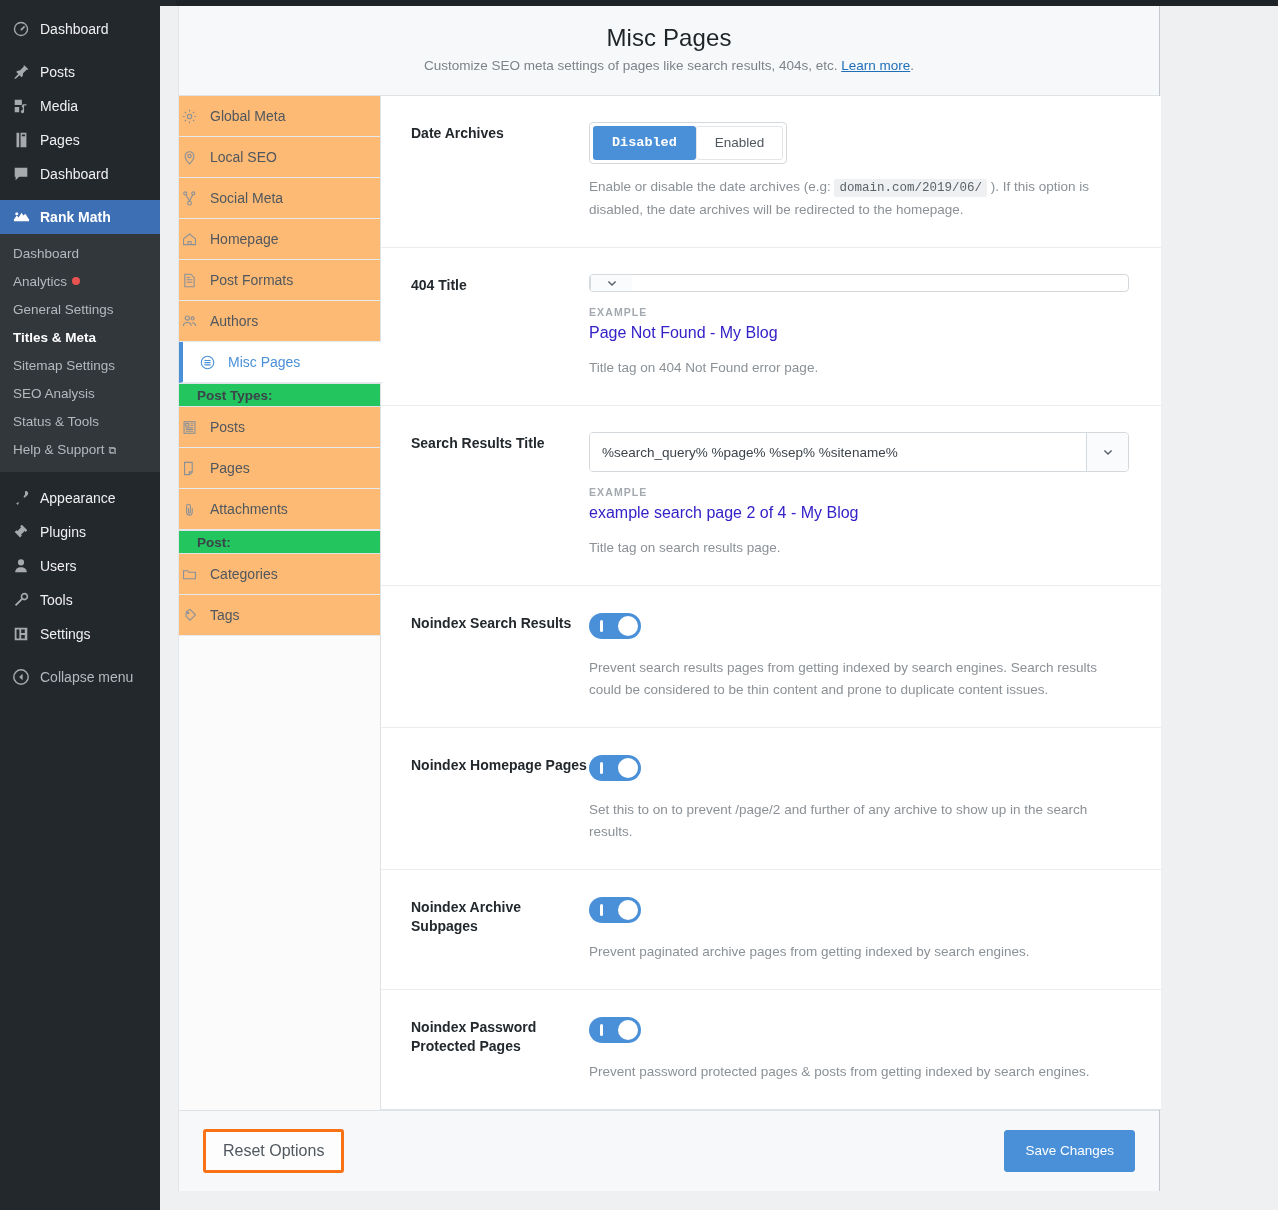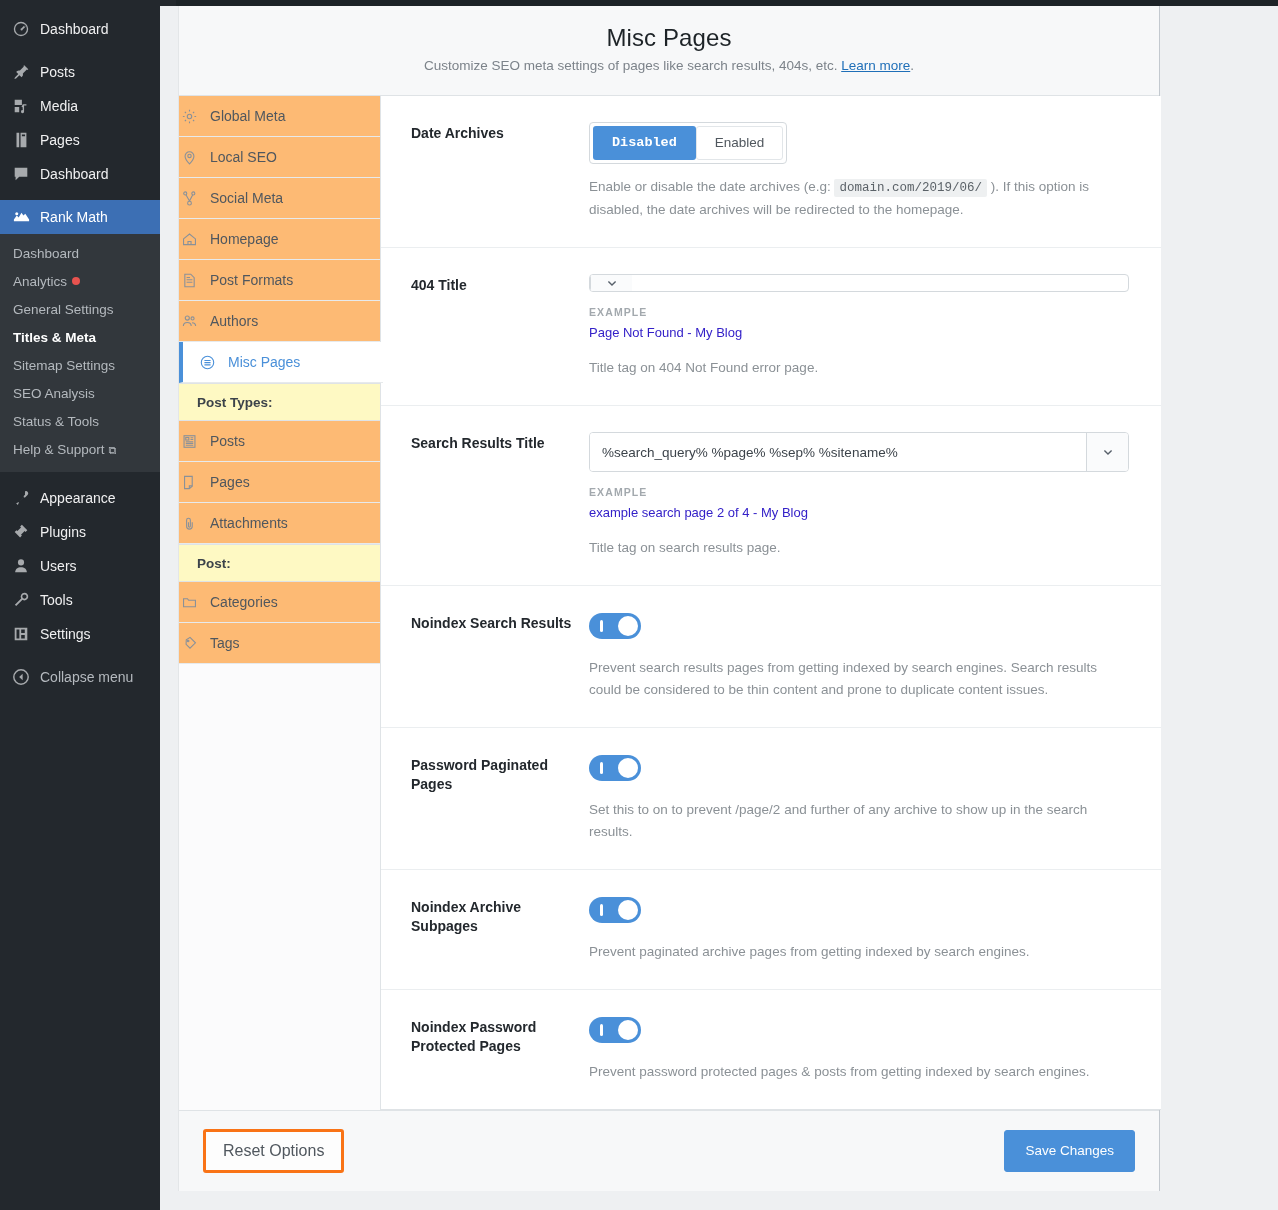--- a/index.html
+++ b/index.html
@@ -27,21 +27,21 @@
     height: 34px; padding: 0 0 0 11px;
     color: #f0f0f1; font-size: 14px;
     position: relative;
   }
   .wp-menu-item .mi-icon {
     width: 20px; height: 20px; margin-right: 9px;
     display: flex; align-items: center; justify-content: center;
     color: #a7aaad; flex: none;
   }
   .wp-menu-item.active {
-    background: #3c6fb4; color: #fff; font-weight: normal;
+    background: #3c6fb4; color: #fff; font-weight: bold;
   }
   .wp-menu-item.active .mi-icon { color: #fff; }
   .wp-menu-item.active::after {
     content: ""; position: absolute; right: 0; top: 50%;
     margin-top: -8px;
     border-style: solid; border-width: 8px 8px 8px 0;
     border-color: transparent #f0f0f1 transparent transparent;
   }
   .wp-submenu {
     background: #32373c; padding: 6px 0 8px 0;
@@ -114,23 +114,23 @@
   }
   .rm-tab.active {
     color: #4a90d9; background: #fff;
     border-left: 4px solid #4a90d9;
     padding-left: 14px;
     width: 204px; z-index: 3;
     border-bottom-color: #e7eaec;
   }
   .rm-tab.active .t-icon { color: #4a90d9; }
   .rm-group-head {
-    height: 38px; display: flex; align-items: center;
+    height: 24px; display: flex; align-items: center;
     padding-left: 18px;
-    background: #fef9c3;
+    background: #22c55e;
     border-bottom: 1px solid #dfe3e6;
     border-top: 1px solid #dfe3e6;
     font-size: 13.5px; color: #3c434a; font-weight: bold;
   }
   .rm-tabs-filler { background: #fbfbfc; }
 
   
   .rm-settings { flex: 1; background: #fff; padding: 0; }
   .setting-row {
     display: flex; align-items: flex-start;
@@ -189,21 +189,21 @@
     background: #fafbfc;
     display: flex; align-items: center; justify-content: center;
     color: #57606a;
   }
   .ex-label {
     margin: 14px 0 3px; font-size: 10.5px; color: #a3a9ae;
     letter-spacing: 1.1px; font-weight: bold;
   }
   .ex-value {
     font-family: "Liberation Sans", sans-serif;
-    font-size: 13px; color: #3421c8; line-height: 24px;
+    font-size: 16px; color: #3421c8; line-height: 24px;
   }
 
   
   .switch {
     width: 52px; height: 26px; border-radius: 13px;
     background: #4a90d9; position: relative; display: inline-block;
     margin-top: 1px;
   }
   .switch .knob {
     position: absolute; right: 3px; top: 3px;
@@ -594,21 +594,21 @@
           <div class="s-field">
             <div class="switch">
               <span class="bar"></span>
               <span class="knob"></span>
             </div>
             <p class="s-desc">Prevent search results pages from getting indexed by search engines. Search results could be considered to be thin content and prone to duplicate content issues.</p>
           </div>
         </div>
 
         <div class="setting-row switch-row">
-          <div class="s-label">Password Paginated Pages</div>
+          <div class="s-label">Noindex Homepage Pages</div>
           <div class="s-field">
             <div class="switch">
               <span class="bar"></span>
               <span class="knob"></span>
             </div>
             <p class="s-desc">Set this to on to prevent /page/2 and further of any archive to show up in the search results.</p>
           </div>
         </div>
 
         <div class="setting-row switch-row">

